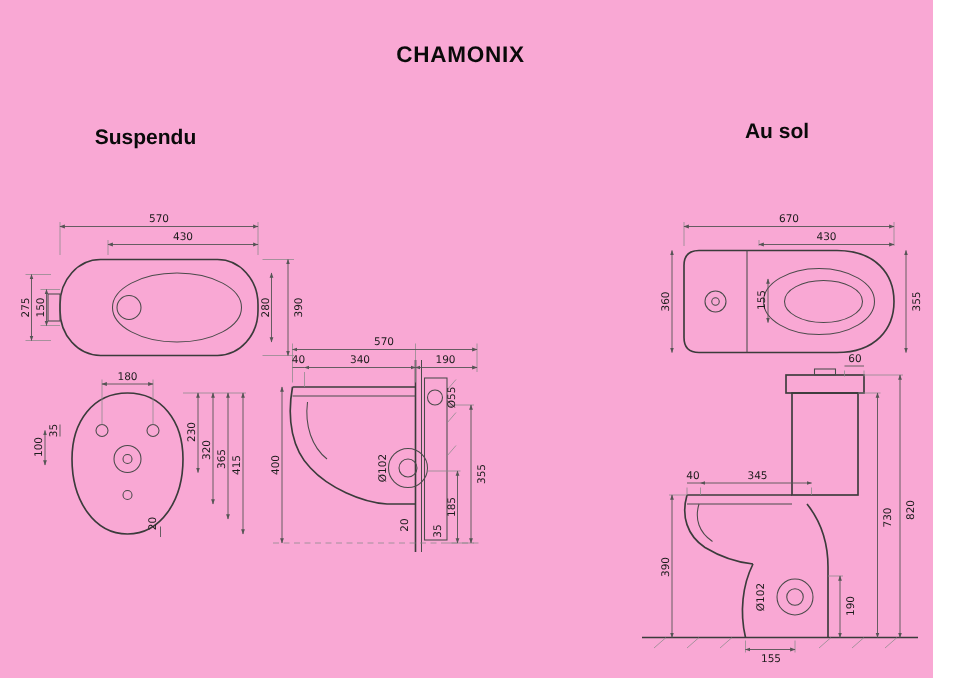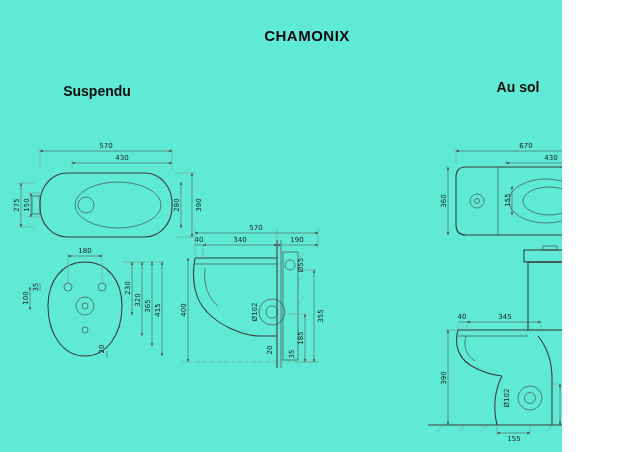--- a/index.html
+++ b/index.html
@@ -1,16 +1,16 @@
 <!DOCTYPE html>
 <html><head>
 <meta charset="utf-8">
 <style>
   html,body{margin:0;padding:0;background:#ffffff;}
-  .canvas{position:relative;width:562px;height:452px;background:#5eead4;overflow:hidden;
+  .canvas{position:relative;width:622px;height:452px;background:#f9a8d4;overflow:hidden;
           font-family:"Liberation Sans", sans-serif;}
   svg{display:block;}
   .o{fill:none;stroke:#3b3b3b;stroke-width:1.1;}
   .t{fill:none;stroke:#4a4a4a;stroke-width:0.7;}
   .d{fill:none;stroke:#555;stroke-width:0.6;}
   .e{fill:none;stroke:#8a8a8a;stroke-width:0.5;}
   text.dim{font:7px "DejaVu Sans", sans-serif;fill:#1c1c1c;}
   text.ttl{font:bold 15px "Liberation Sans", sans-serif;fill:#0a0a0a;letter-spacing:.5px;}
   text.sec{font:bold 14px "Liberation Sans", sans-serif;fill:#0a0a0a;}
 </style>

